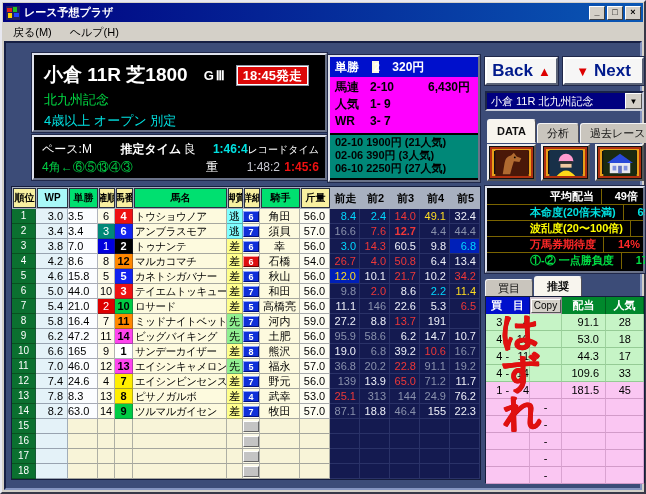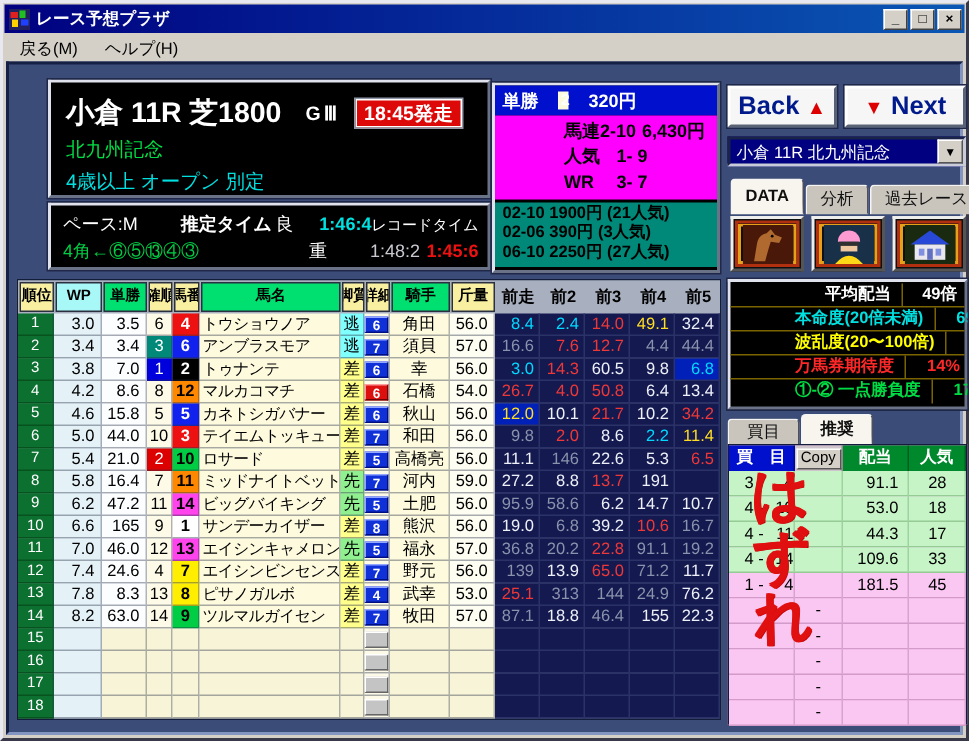--- a/index.html
+++ b/index.html
@@ -31,21 +31,21 @@
 .pp4{width:52px;color:#00e0e0;font-weight:bold;text-align:right;}
 .pp5{flex:1;color:#fff;font-size:10px;text-align:right;}
 .pc1{width:164px;color:#00cc44;}
 .pc2{width:22px;color:#fff;}
 .pc3{width:52px;color:#c8c8d0;text-align:right;}
 .pc4{flex:1;color:#ee1111;font-weight:bold;text-align:right;}
 
 #resPanel{left:322px;top:12px;width:152px;height:127px;}
 .resTan{height:20px;background:#0010cc;color:#fff;font-size:12px;font-weight:bold;display:flex;align-items:center;}
 .resTan .lb{padding-left:5px;}.resTan .nm{margin-left:13px;}.resTan .am{margin-left:13px;}
-.resMag{height:56px;background:#ff00ff;color:#000;font-size:12px;font-weight:bold;padding-top:2px;padding-left:41px;}
+.resMag{height:56px;background:#ff00ff;color:#000;font-size:12px;font-weight:bold;padding-top:2px;}
 .mrow{display:flex;height:17px;line-height:17px;white-space:nowrap;}
 .mlb{width:40px;padding-left:5px;}.mpr{width:44px;}.mam{flex:1;text-align:right;padding-right:8px;}
 .resTeal{height:43px;background:#008878;color:#000;font-size:11px;font-weight:bold;padding:1px 0 0 5px;margin-top:2px;}
 .trow2{height:13px;line-height:13px;white-space:nowrap;}
 
 .navbtn{position:absolute;height:28px;background:#f6f6f6;border:2px solid;border-color:#fff #5a6276 #5a6276 #fff;outline:1px solid #20284a;display:flex;align-items:center;justify-content:center;gap:5px;font-family:"Liberation Serif",serif;font-weight:bold;font-size:17px;color:#001a8c;cursor:default;}
 #backBtn{left:479px;top:14px;width:73px;}
 #nextBtn{left:557px;top:14px;width:81px;}
 .tri{color:#dd0000;font-size:13px;}
 
@@ -64,21 +64,21 @@
 
 #horseTable{position:absolute;left:5px;top:143px;width:470px;border:1px solid #141c3c;background:#a8b0c0;}
 .trow{display:grid;grid-template-columns:24px 32px 30px 17px 18px 94px 16px 17px 40px 30px 30px 30px 30px 30px 30px;height:15px;}
 .trow.thead{height:22px;background:#a8b0c0;}
 .cell{overflow:hidden;white-space:nowrap;font-size:11px;line-height:14px;color:#000;border-right:1px solid rgba(40,48,70,.35);border-bottom:1px solid rgba(40,48,70,.4);}
 .hc{font-weight:bold;font-size:10px;line-height:10px;display:flex;align-items:center;justify-content:center;text-align:center;word-break:break-all;border:1px solid #2a3040;margin:1px 0 1px 1px;}
 .hc.y{background:#f8f0a0;}.hc.c{background:#a8f8f8;}.hc.g{background:#00e070;}
 .hc.n{background:transparent;border-color:transparent;font-size:11px;}
 .rank{background:#0b7030;color:#fff;text-align:center;font-size:10px;border-bottom-color:#08521f;}
 .wp{background:#e4f2f8;text-align:right;padding-right:4px;}
-.od{background:#fbfdff;text-align:right;padding-right:4px;}
+.od{background:#fbfdff;text-align:left;padding-right:4px;}
 .kj{background:#fdfbe8;text-align:center;}
 .um{text-align:center;font-weight:bold;}
 .nm{background:#fdfade;text-align:left;padding-left:2px;font-size:10.5px;letter-spacing:-0.5px;}
 .ky{text-align:center;}
 .dt{background:#fdfbe8;display:flex;align-items:center;justify-content:center;}
 .detbtn{width:16px;height:11px;background:#1030d8;color:#fff;font-size:9px;line-height:10px;font-weight:bold;text-align:center;border:1px solid;border-color:#92a6ff #001080 #001080 #92a6ff;}
 .detbtn.red{background:#dd1010;border-color:#ff9c9c #700000 #700000 #ff9c9c;}
 .detbtn.gray{background:#c4c4c4;border-color:#fff #666 #666 #fff;}
 .jk{background:#fdfade;text-align:center;}
 .wt{background:#fdfdf2;text-align:center;}
@@ -299,21 +299,21 @@
           <div class="cell um" style="background: rgb(17, 34, 238); color: rgb(255, 255, 255);">6</div>
           <div class="cell nm">アンブラスモア</div>
           <div class="cell ky" style="background: rgb(128, 255, 255);">逃</div>
           <div class="cell dt">
             <div class="detbtn">7</div>
           </div>
           <div class="cell jk">須貝</div>
           <div class="cell wt">57.0</div>
           <div class="cell hist" style="color: rgb(138, 146, 172);">16.6</div>
           <div class="cell hist" style="color: rgb(238, 56, 56);">7.6</div>
-          <div class="cell hist" style="color: rgb(238, 56, 56);">12.7</div>
+          <div class="cell hist" style="color: rgb(238, 56, 56); font-weight: bold;">12.7</div>
           <div class="cell hist" style="color: rgb(138, 146, 172);">4.4</div>
           <div class="cell hist" style="color: rgb(138, 146, 172);">44.4</div>
         </div>
         <div class="trow">
           <div class="cell rank">3</div>
           <div class="cell wp">3.8</div>
           <div class="cell od">7.0</div>
           <div class="cell kj" style="background: rgb(0, 0, 221); color: rgb(255, 255, 255);">1</div>
           <div class="cell um" style="background: rgb(0, 0, 0); color: rgb(255, 255, 255);">2</div>
           <div class="cell nm">トゥナンテ</div>

